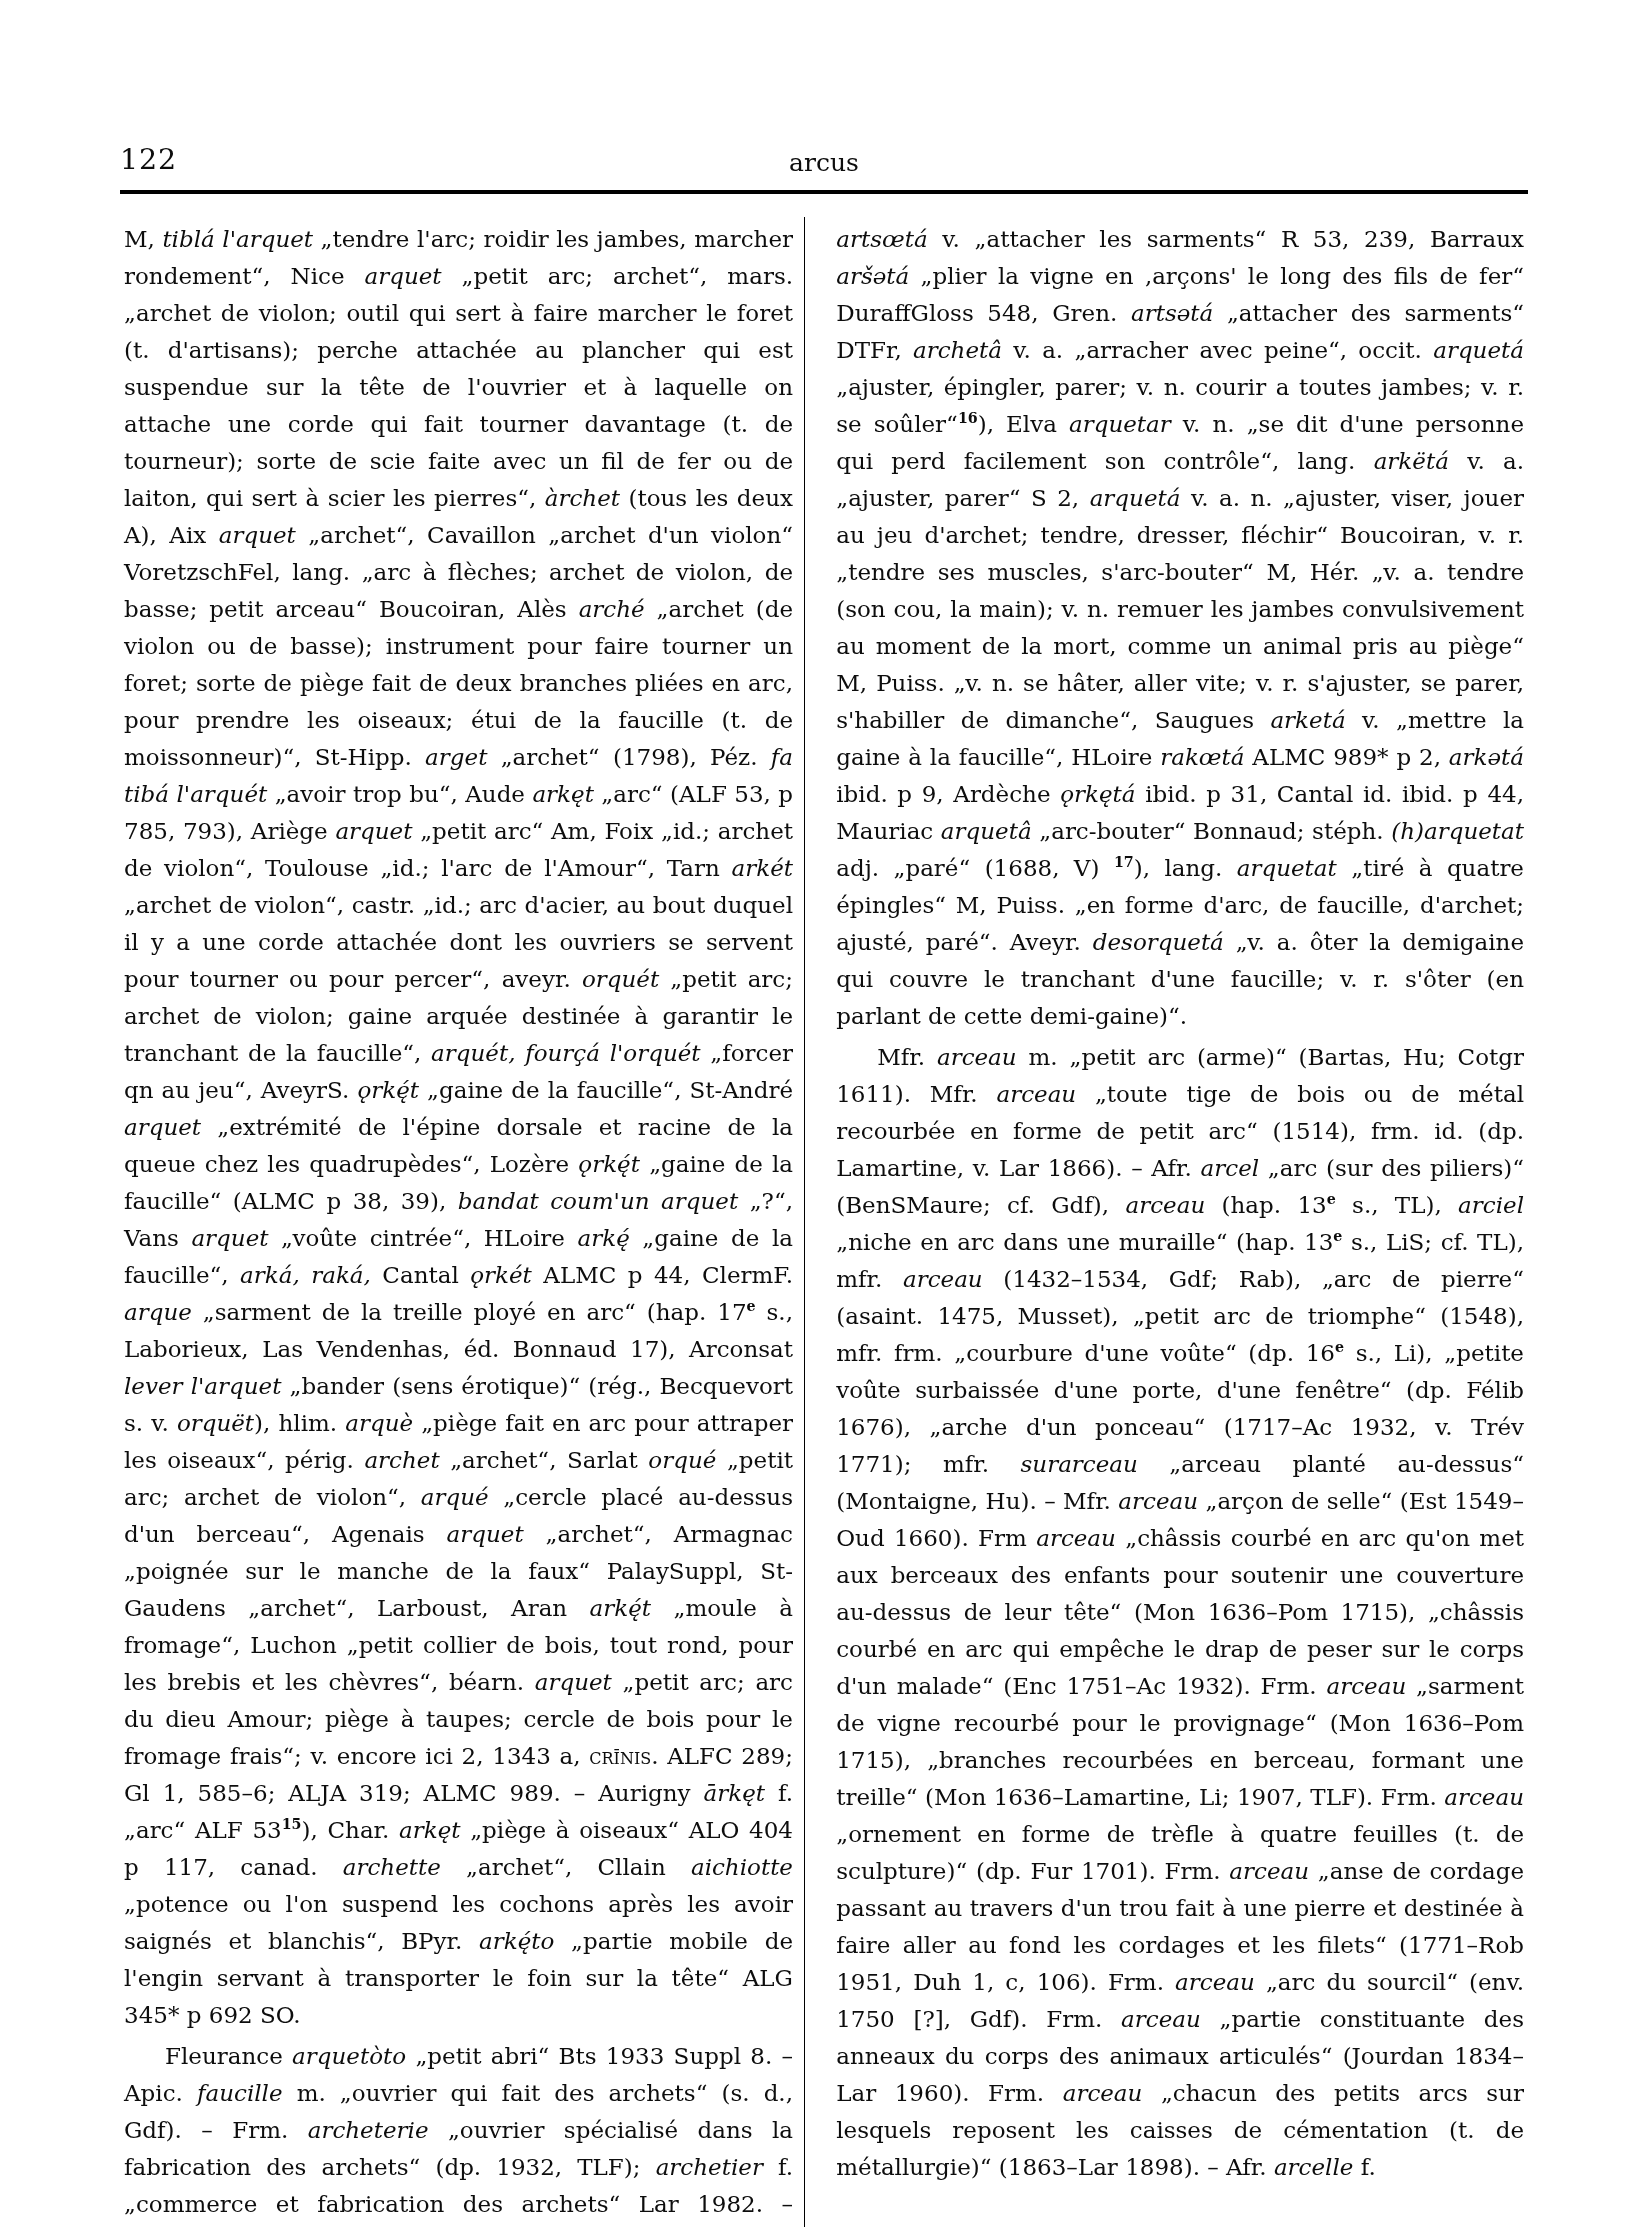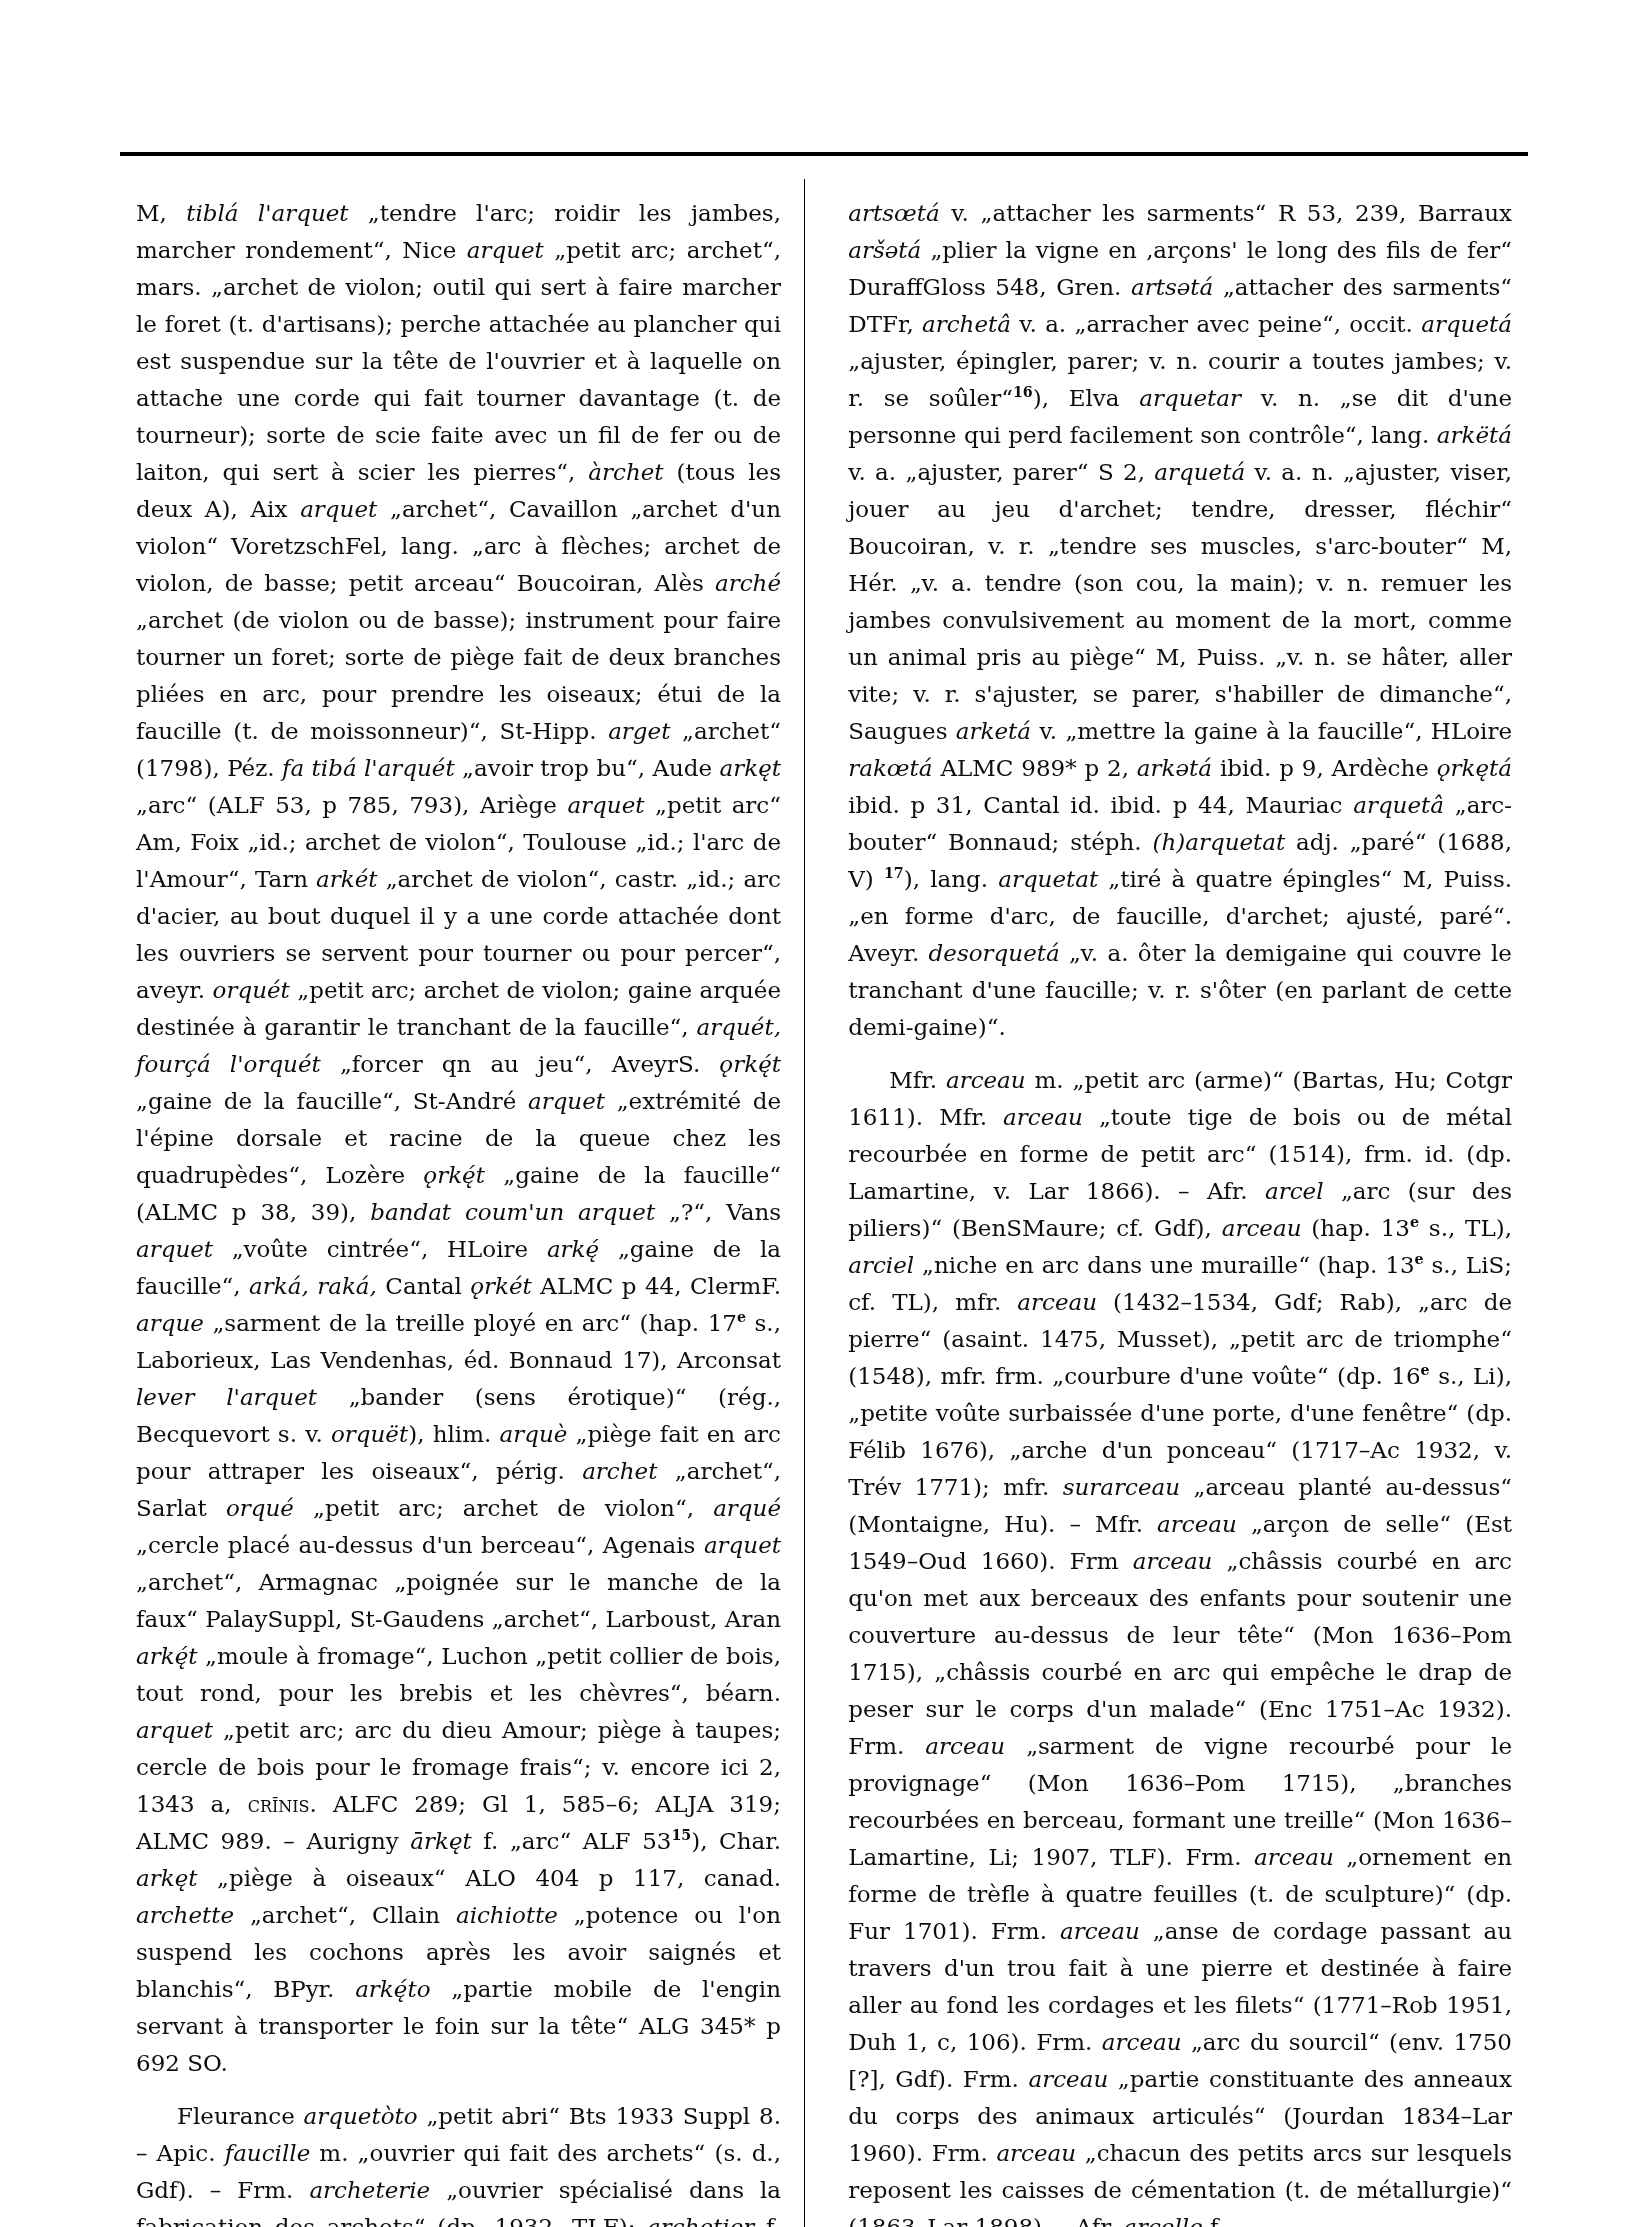--- a/index.html
+++ b/index.html
@@ -48,30 +48,34 @@
     text-align: justify;
     text-justify: inter-word;
   }
   .col-left { width: 677px; flex: 0 0 677px; }
   .column-divider {
     width: 3.6px;
     background: #000;
     margin: 0 28px 0 7.1px;
   }
   .col-right { flex: 1 1 auto; }
-  .col p { margin: 16px; }
+  .col p { margin: 4px; }
   .col p.indent { text-indent: 41px; }
   .col i { font-style: italic; }
   .col sup { font-size: 0.62em; line-height: 0; vertical-align: super; font-weight: bold; }
   .sc { font-variant: small-caps; }
 </style>
 </head>
 <body>
 
 <div class="page">
+  <div class="page-header">
+    <span class="page-number">122</span>
+    <span class="running-title">arcus</span>
+  </div>
   <div class="header-rule"></div>
   <div class="text-columns">
     <div class="col col-left" id="left-col">
         <p>M, <i>tiblá l'arquet</i> „tendre l'arc; roidir les jambes, marcher rondement“, Nice <i>arquet</i> „petit arc; archet“, mars. „archet de violon; outil qui sert à faire marcher le foret (t. d'artisans); perche attachée au plancher qui est suspendue sur la tête de l'ouvrier et à laquelle on attache une corde qui fait tourner davantage (t. de tourneur); sorte de scie faite avec un fil de fer ou de laiton, qui sert à scier les pierres“, <i>àrchet</i> (tous les deux A), Aix <i>arquet</i> „archet“, Cavaillon „archet d'un violon“ VoretzschFel, lang. „arc à flèches; archet de violon, de basse; petit arceau“ Boucoiran, Alès <i>arché</i> „archet (de violon ou de basse); instrument pour faire tourner un foret; sorte de piège fait de deux branches pliées en arc, pour prendre les oiseaux; étui de la faucille (t. de moissonneur)“, St-Hipp. <i>arget</i> „archet“ (1798), Péz. <i>fa tibá l'arquét</i> „avoir trop bu“, Aude <i>arkęt</i> „arc“ (ALF 53, p 785, 793), Ariège <i>arquet</i> „petit arc“ Am, Foix „id.; archet de violon“, Toulouse „id.; l'arc de l'Amour“, Tarn <i>arkét</i> „archet de violon“, castr. „id.; arc d'acier, au bout duquel il y a une corde attachée dont les ouvriers se servent pour tourner ou pour percer“, aveyr. <i>orquét</i> „petit arc; archet de violon; gaine arquée destinée à garantir le tranchant de la faucille“, <i>arquét, fourçá l'orquét</i> „forcer qn au jeu“, AveyrS. <i>ǫrkę́t</i> „gaine de la faucille“, St-André <i>arquet</i> „extrémité de l'épine dorsale et racine de la queue chez les quadrupèdes“, Lozère <i>ǫrkę́t</i> „gaine de la faucille“ (ALMC p 38, 39), <i>bandat coum'un arquet</i> „?“, Vans <i>arquet</i> „voûte cintrée“, HLoire <i>arkę́</i> „gaine de la faucille“, <i>arká, raká,</i> Cantal <i>ǫrkét</i> ALMC p 44, ClermF. <i>arque</i> „sarment de la treille ployé en arc“ (hap. 17<sup>e</sup> s., Laborieux, Las Vendenhas, éd. Bonnaud 17), Arconsat <i>lever l'arquet</i> „bander (sens érotique)“ (rég., Becquevort s. v. <i>orquët</i>), hlim. <i>arquè</i> „piège fait en arc pour attraper les oiseaux“, périg. <i>archet</i> „archet“, Sarlat <i>orqué</i> „petit arc; archet de violon“, <i>arqué</i> „cercle placé au-dessus d'un berceau“, Agenais <i>arquet</i> „archet“, Armagnac „poignée sur le manche de la faux“ PalaySuppl, St-Gaudens „archet“, Larboust, Aran <i>arkę́t</i> „moule à fromage“, Luchon „petit collier de bois, tout rond, pour les brebis et les chèvres“, béarn. <i>arquet</i> „petit arc; arc du dieu Amour; piège à taupes; cercle de bois pour le fromage frais“; v. encore ici 2, 1343 a, <span class="sc">crīnis</span>. ALFC 289; Gl 1, 585–6; ALJA 319; ALMC 989. – Aurigny <i>ārkęt</i> f. „arc“ ALF 53<sup>15</sup>), Char. <i>arkęt</i> „piège à oiseaux“ ALO 404 p 117, canad. <i>archette</i> „archet“, Cllain <i>aichiotte</i> „potence ou l'on suspend les cochons après les avoir saignés et blanchis“, BPyr. <i>arkę́to</i> „partie mobile de l'engin servant à transporter le foin sur la tête“ ALG 345* p 692 SO.</p>
         <p class="indent">Fleurance <i>arquetòto</i> „petit abri“ Bts 1933 Suppl 8. – Apic. <i>faucille</i> m. „ouvrier qui fait des archets“ (s. d., Gdf). – Frm. <i>archeterie</i> „ouvrier spécialisé dans la fabrication des archets“ (dp. 1932, TLF); <i>archetier</i> f. „commerce et fabrication des archets“ Lar 1982. – Dauph.</p>
       </div>
     <div class="column-divider"></div>
     <div class="col col-right" id="right-col">
         <p><i>artsœtá</i> v. „attacher les sarments“ R 53, 239, Barraux <i>aršətá</i> „plier la vigne en ‚arçons' le long des fils de fer“ DuraffGloss 548, Gren. <i>artsətá</i> „attacher des sarments“ DTFr, <i>archetâ</i> v. a. „arracher avec peine“, occit. <i>arquetá</i> „ajuster, épingler, parer; v. n. courir a toutes jambes; v. r. se soûler“<sup>16</sup>), Elva <i>arquetar</i> v. n. „se dit d'une personne qui perd facilement son contrôle“, lang. <i>arkëtá</i> v. a. „ajuster, parer“ S 2, <i>arquetá</i> v. a. n. „ajuster, viser, jouer au jeu d'archet; tendre, dresser, fléchir“ Boucoiran, v. r. „tendre ses muscles, s'arc-bouter“ M, Hér. „v. a. tendre (son cou, la main); v. n. remuer les jambes convulsivement au moment de la mort, comme un animal pris au piège“ M, Puiss. „v. n. se hâter, aller vite; v. r. s'ajuster, se parer, s'habiller de dimanche“, Saugues <i>arketá</i> v. „mettre la gaine à la faucille“, HLoire <i>rakœtá</i> ALMC 989* p 2, <i>arkətá</i> ibid. p 9, Ardèche <i>ǫrkętá</i> ibid. p 31, Cantal id. ibid. p 44, Mauriac <i>arquetâ</i> „arc-bouter“ Bonnaud; stéph. <i>(h)arquetat</i> adj. „paré“ (1688, V) <sup>17</sup>), lang. <i>arquetat</i> „tiré à quatre épingles“ M, Puiss. „en forme d'arc, de faucille, d'archet; ajusté, paré“. Aveyr. <i>desorquetá</i> „v. a. ôter la demigaine qui couvre le tranchant d'une faucille; v. r. s'ôter (en parlant de cette demi-gaine)“.</p>
         <p class="indent">Mfr. <i>arceau</i> m. „petit arc (arme)“ (Bartas, Hu; Cotgr 1611). Mfr. <i>arceau</i> „toute tige de bois ou de métal recourbée en forme de petit arc“ (1514), frm. id. (dp. Lamartine, v. Lar 1866). – Afr. <i>arcel</i> „arc (sur des piliers)“ (BenSMaure; cf. Gdf), <i>arceau</i> (hap. 13<sup>e</sup> s., TL), <i>arciel</i> „niche en arc dans une muraille“ (hap. 13<sup>e</sup> s., LiS; cf. TL), mfr. <i>arceau</i> (1432–1534, Gdf; Rab), „arc de pierre“ (asaint. 1475, Musset), „petit arc de triomphe“ (1548), mfr. frm. „courbure d'une voûte“ (dp. 16<sup>e</sup> s., Li), „petite voûte surbaissée d'une porte, d'une fenêtre“ (dp. Félib 1676), „arche d'un ponceau“ (1717–Ac 1932, v. Trév 1771); mfr. <i>surarceau</i> „arceau planté au-dessus“ (Montaigne, Hu). – Mfr. <i>arceau</i> „arçon de selle“ (Est 1549–Oud 1660). Frm <i>arceau</i> „châssis courbé en arc qu'on met aux berceaux des enfants pour soutenir une couverture au-dessus de leur tête“ (Mon 1636–Pom 1715), „châssis courbé en arc qui empêche le drap de peser sur le corps d'un malade“ (Enc 1751–Ac 1932). Frm. <i>arceau</i> „sarment de vigne recourbé pour le provignage“ (Mon 1636–Pom 1715), „branches recourbées en berceau, formant une treille“ (Mon 1636–Lamartine, Li; 1907, TLF). Frm. <i>arceau</i> „ornement en forme de trèfle à quatre feuilles (t. de sculpture)“ (dp. Fur 1701). Frm. <i>arceau</i> „anse de cordage passant au travers d'un trou fait à une pierre et destinée à faire aller au fond les cordages et les filets“ (1771–Rob 1951, Duh 1, c, 106). Frm. <i>arceau</i> „arc du sourcil“ (env. 1750 [?], Gdf). Frm. <i>arceau</i> „partie constituante des anneaux du corps des animaux articulés“ (Jourdan 1834–Lar 1960). Frm. <i>arceau</i> „chacun des petits arcs sur lesquels reposent les caisses de cémentation (t. de métallurgie)“ (1863–Lar 1898). – Afr. <i>arcelle</i> f.</p>

